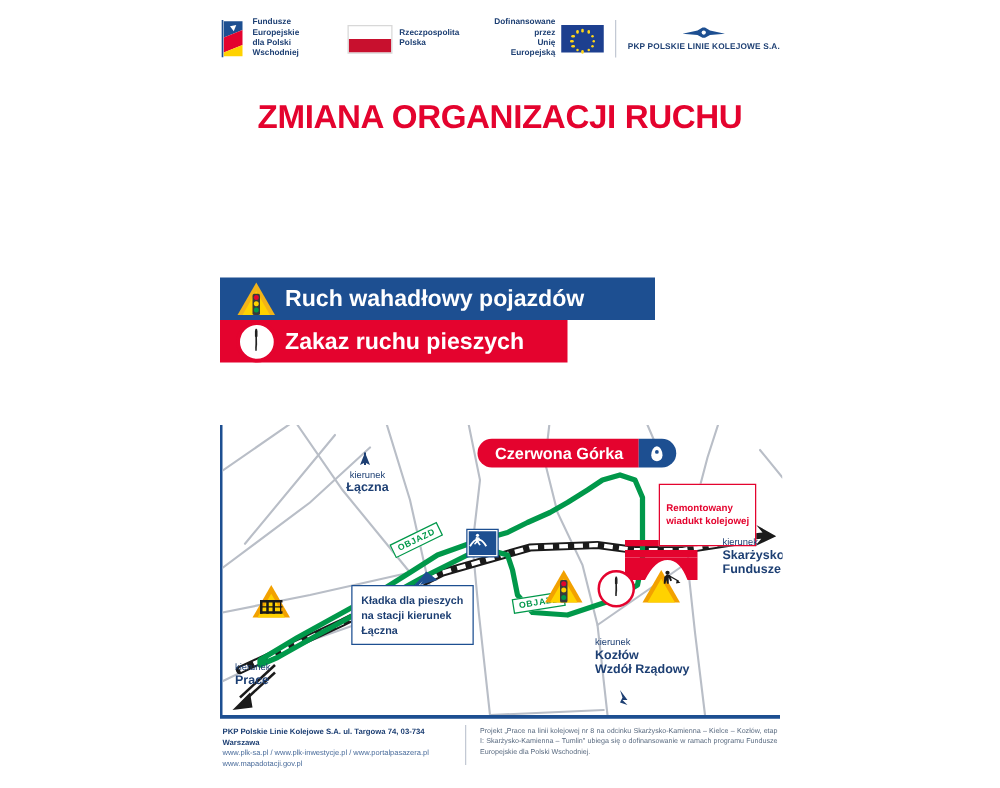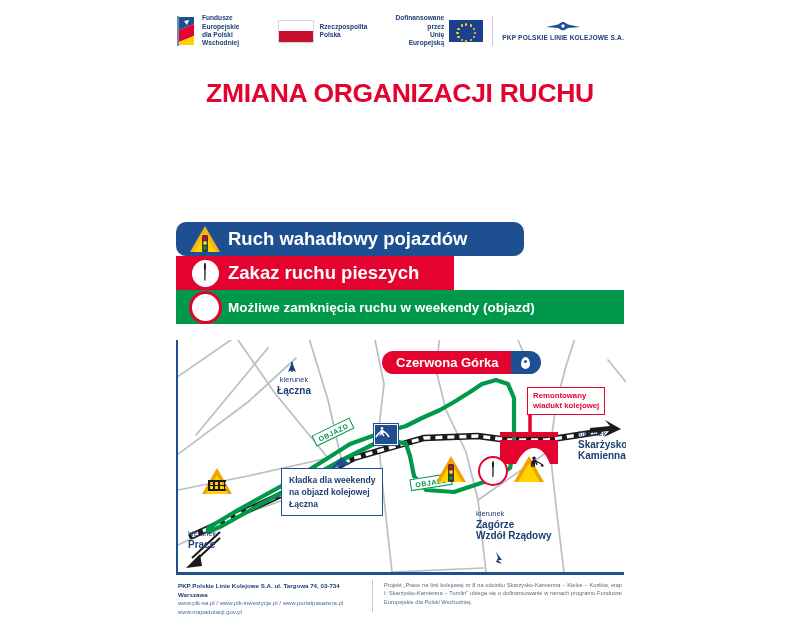--- a/index.html
+++ b/index.html
@@ -34,21 +34,21 @@
       letter-spacing:-0.3px;}
   .h1 .l2{display:block;}
   .h2{position:absolute;left:176px;top:148px;width:448px;text-align:center;
       color:#1d3f73;font-weight:bold;font-size:17.5px;line-height:24px;
       letter-spacing:-0.2px;}
   .h2 .thin{font-weight:normal;}
 
   
   .legend{position:absolute;left:176px;top:222px;width:448px;}
   .lrow{display:flex;align-items:center;height:34px;position:relative;}
-  .lrow.r1{background:#1d4f91;width:348px;border-radius:10px;}
+  .lrow.r1{background:#1d4f91;width:348px;}
   .lrow.r2{background:#e4032e;width:278px;}
   .lrow.r3{background:#00984a;width:448px;}
   .lrow .ico{width:34px;height:30px;margin-left:12px;flex:none;
              display:flex;align-items:center;justify-content:center;}
   .lrow .ltxt{color:#fff;font-weight:bold;margin-left:6px;white-space:nowrap;}
   .r1 .ltxt{font-size:18.5px;}
   .r2 .ltxt{font-size:18.5px;}
   .r3 .ltxt{font-size:13.5px;}
 
   .tri{width:0;height:0;border-left:15px solid transparent;
@@ -94,21 +94,21 @@
       border-radius:50% 50% 50% 50%/60% 60% 40% 40%;position:relative;
       text-decoration:none;}
   .cg .pin s:before{content:"";position:absolute;left:3px;top:3.2px;
       width:3px;height:3px;border-radius:50%;background:#1d4f91;}
   .cg .pin s:after{content:"";position:absolute;left:2.6px;top:8.5px;
       width:0;height:0;border-left:2px solid transparent;
       border-right:2px solid transparent;border-top:4px solid #fff;}
 
   .box-red{position:absolute;left:349px;top:47px;border:1.3px solid #e4032e;
       background:#fff;color:#e4032e;font-weight:bold;font-size:7.8px;
-      line-height:10px;padding:3px 5px;white-space:nowrap;}
+      line-height:10px;padding:14px 5px;white-space:nowrap;}
   .box-blue{position:absolute;left:103px;top:128px;border:1.6px solid #1d4f91;
       background:#fff;color:#1d3f73;font-weight:bold;font-size:8.6px;
       line-height:12px;padding:5px 7px;white-space:nowrap;}
 
   .objazd{position:absolute;border:1px solid #00984a;background:#fff;
       color:#00984a;font-weight:bold;font-size:7px;letter-spacing:.6px;
       padding:1.5px 4px;}
 
   .sign{position:absolute;}
   .sign.w{width:30px;height:27px;}
@@ -238,26 +238,20 @@
 
     <div class="lrow r2">
       <div class="ico">
         <div class="noped">
             <div class="p"></div>
           </div>
       </div>
       <div class="ltxt">Zakaz ruchu pieszych</div>
     </div>
 
-    <div class="lrow r3">
-      <div class="ico">
-        <div class="closed"></div>
-      </div>
-      <div class="ltxt">Możliwe zamknięcia ruchu w weekendy (objazd)</div>
-    </div>
   </div>
 
   <div class="map">
 
     <svg width="448" height="232" viewBox="0 0 448 232">
 
       <g stroke="#b9bec7" stroke-width="1.7" fill="none" stroke-linecap="round">
         <path d="M-5 40 L60 -5"></path>
         <path d="M18 95 L90 8"></path>
         <path d="M-5 118 L70 62 L118 18"></path>
@@ -322,22 +316,22 @@
           <s></s>
         </div>
     </div>
 
     <div class="box-red">
       <div>Remontowany</div>
       <div>wiadukt kolejowej</div>
     </div>
 
     <div class="box-blue">
-      <div>Kładka dla weekendy</div>
-      <div>na objazd kolejowej</div>
+      <div>Kładka dla pieszych</div>
+      <div>na stacji kierunek</div>
       <div>Łączna</div>
     </div>
 
     <div class="objazd" style="left:134px;top:86px;transform:rotate(-26deg);">OBJAZD</div>
     <div class="objazd" style="left:232px;top:136px;transform:rotate(-9deg);">OBJAZD</div>
 
     <div class="sign w" style="left:24px;top:128px;">
       <div class="wtri">
         <div class="gate">
           <u style="top:0"></u>
@@ -387,31 +381,31 @@
     </div>
 
     <div class="mlabel" style="left:92px;top:34px;text-align:center;width:48px;">
       <div class="k">kierunek</div>
       <div class="n">Łączna</div>
     </div>
 
     <div class="mlabel" style="left:400px;top:88px;">
       <div class="k">kierunek</div>
       <div class="n">Skarżysko-</div>
-      <div class="n">Kamienna</div>
+      <div class="n">Fundusze</div>
     </div>
 
     <div class="mlabel" style="left:10px;top:188px;">
       <div class="k">kierunek</div>
       <div class="n">Prace</div>
     </div>
 
     <div class="mlabel" style="left:298px;top:168px;">
       <div class="k">kierunek</div>
-      <div class="n">Zagórze</div>
+      <div class="n">Kozłów</div>
       <div class="n">Wzdół Rządowy</div>
     </div>
 
   </div>
 
   <div class="foot">
     <div class="bar"></div>
     <div class="vline"></div>
 
     <div class="fl">

